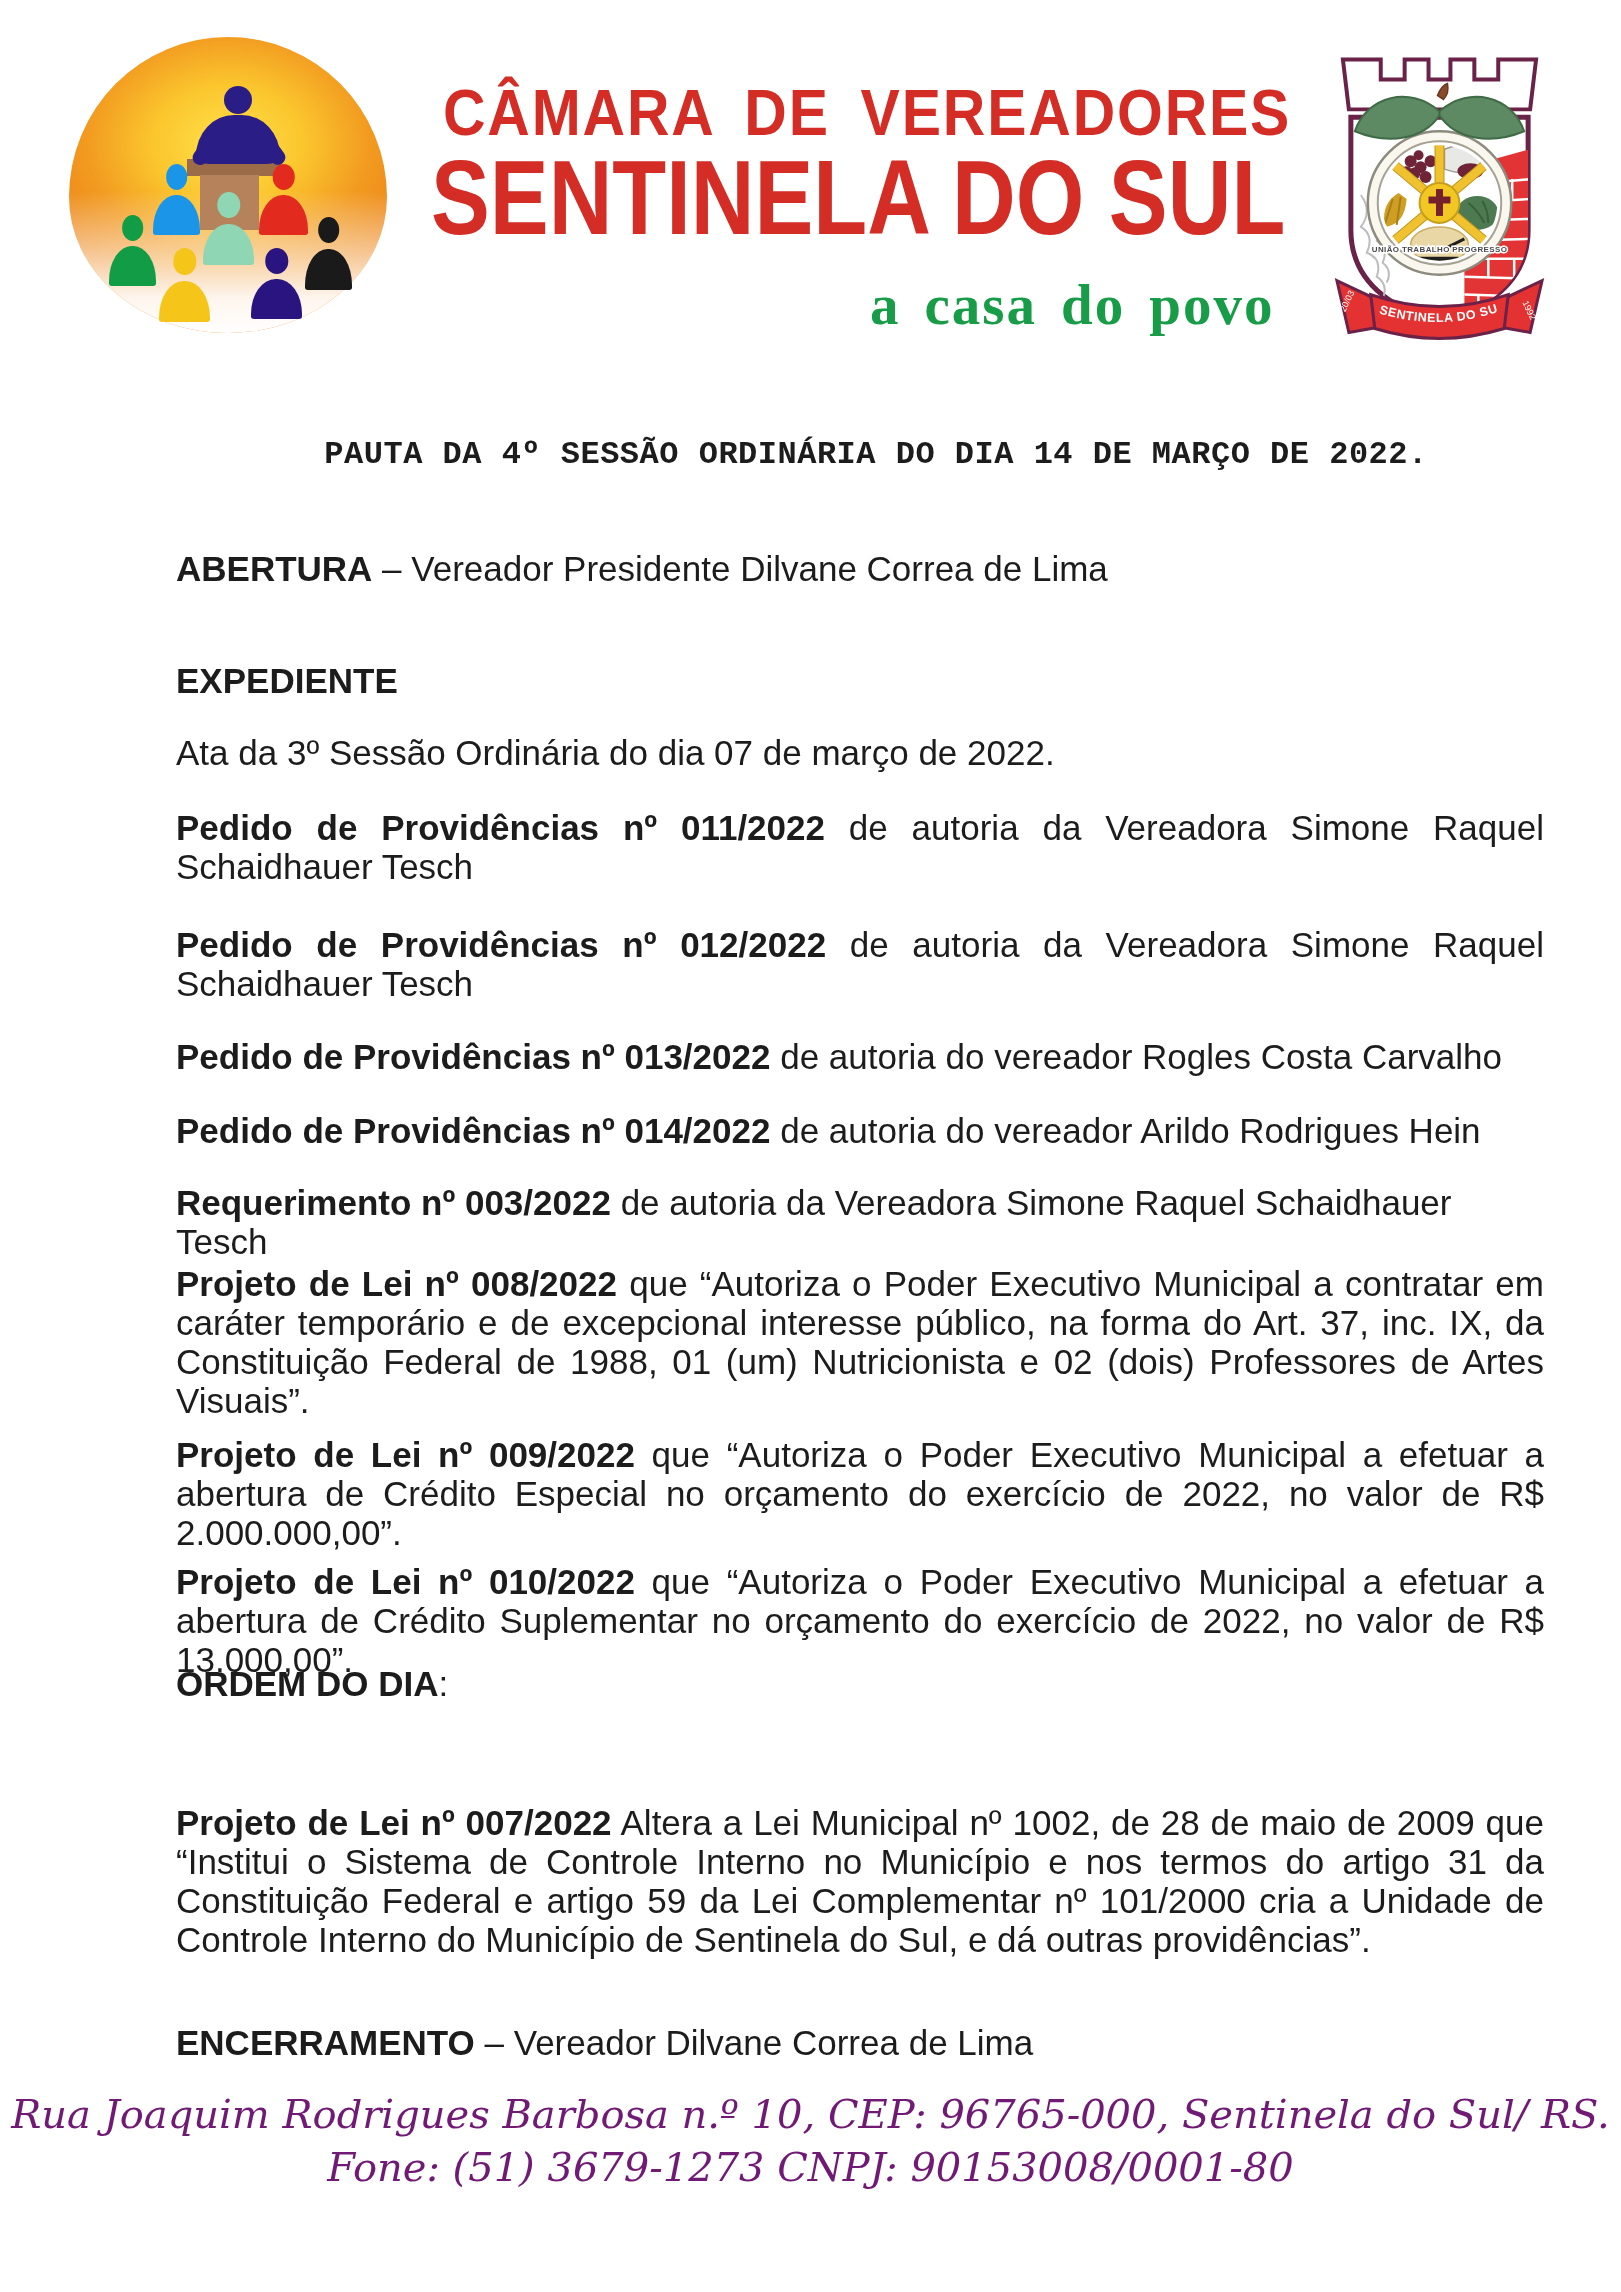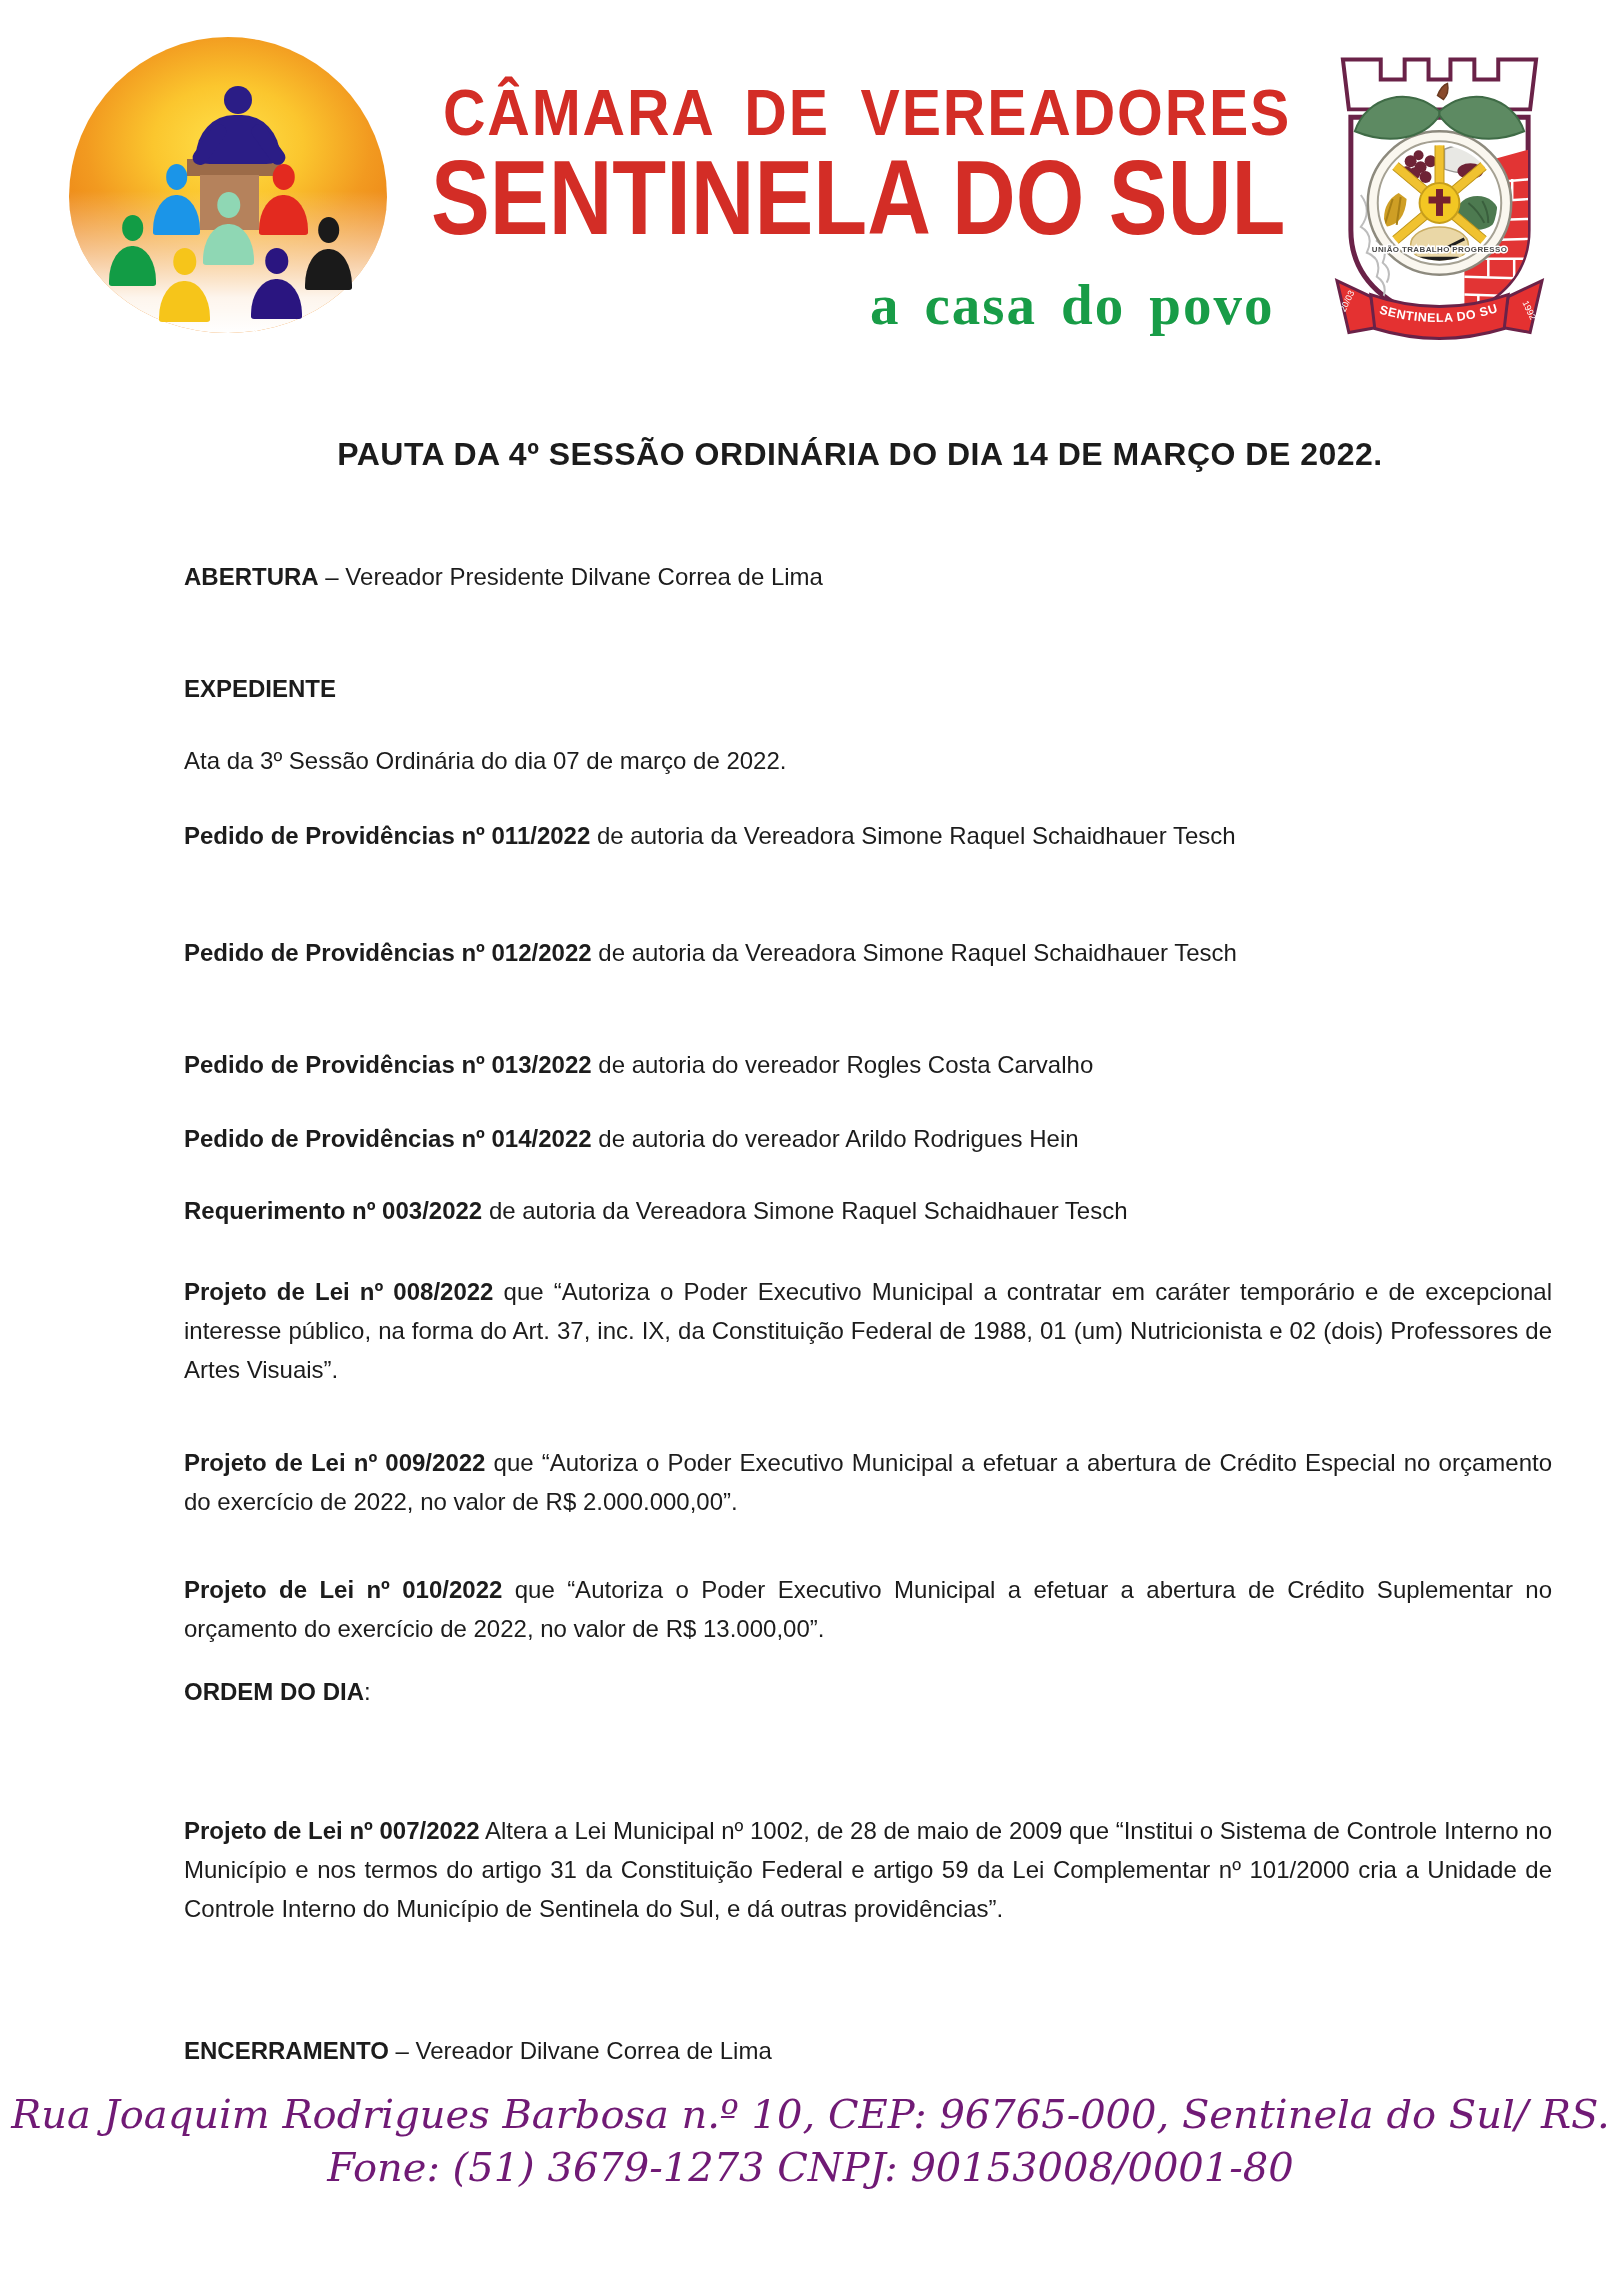--- a/index.html
+++ b/index.html
@@ -51,26 +51,26 @@
   .speaker-head{position:absolute;left:155px;top:49px;width:28px;height:28px;border-radius:50%;background:#2b1d86;}
   .speaker-torso{position:absolute;left:127px;top:78px;width:84px;height:49px;background:#2b1d86;
     border-radius:50% 50% 18% 18% / 92% 92% 18% 18%;}
   .speaker-arm{position:absolute;width:14.7px;height:47px;background:#2b1d86;border-radius:7.8px;}
   .arm-l{left:133px;top:84px;transform:rotate(36deg);}
   .arm-r{left:192px;top:84px;transform:rotate(-36deg);}
   .podium-top{position:absolute;left:118px;top:122px;width:94px;height:16.7px;background:#9c6b48;}
   .podium-body{position:absolute;left:131px;top:138px;width:59px;height:55px;background:#b5825c;}
   
   .doc-title{
-    position:absolute;left:176px;top:436px;width:1368px;
-    font-size:32px;font-weight:bold;text-align:center;letter-spacing:0.5px;
+    position:absolute;left:192px;top:436px;width:1368px;
+    font-size:32px;font-weight:bold;text-align:center;letter-spacing:0.5px;font-family:Liberation Mono, monospace;
   }
   .para{
-    position:absolute;left:176px;width:1368px;margin:8px;
-    font-size:24px;line-height:39px;
+    position:absolute;left:176px;width:1368px;margin:0;
+    font-size:35px;line-height:39px;
   }
   .para b{font-weight:bold;}
   .just{text-align:justify;}
   
   .footer{
     position:absolute;left:0;top:2088px;width:1621px;text-align:center;
     font-family:"DejaVu Serif",serif;font-style:italic;
     font-size:40px;line-height:53px;color:#701a75;
   }
   

